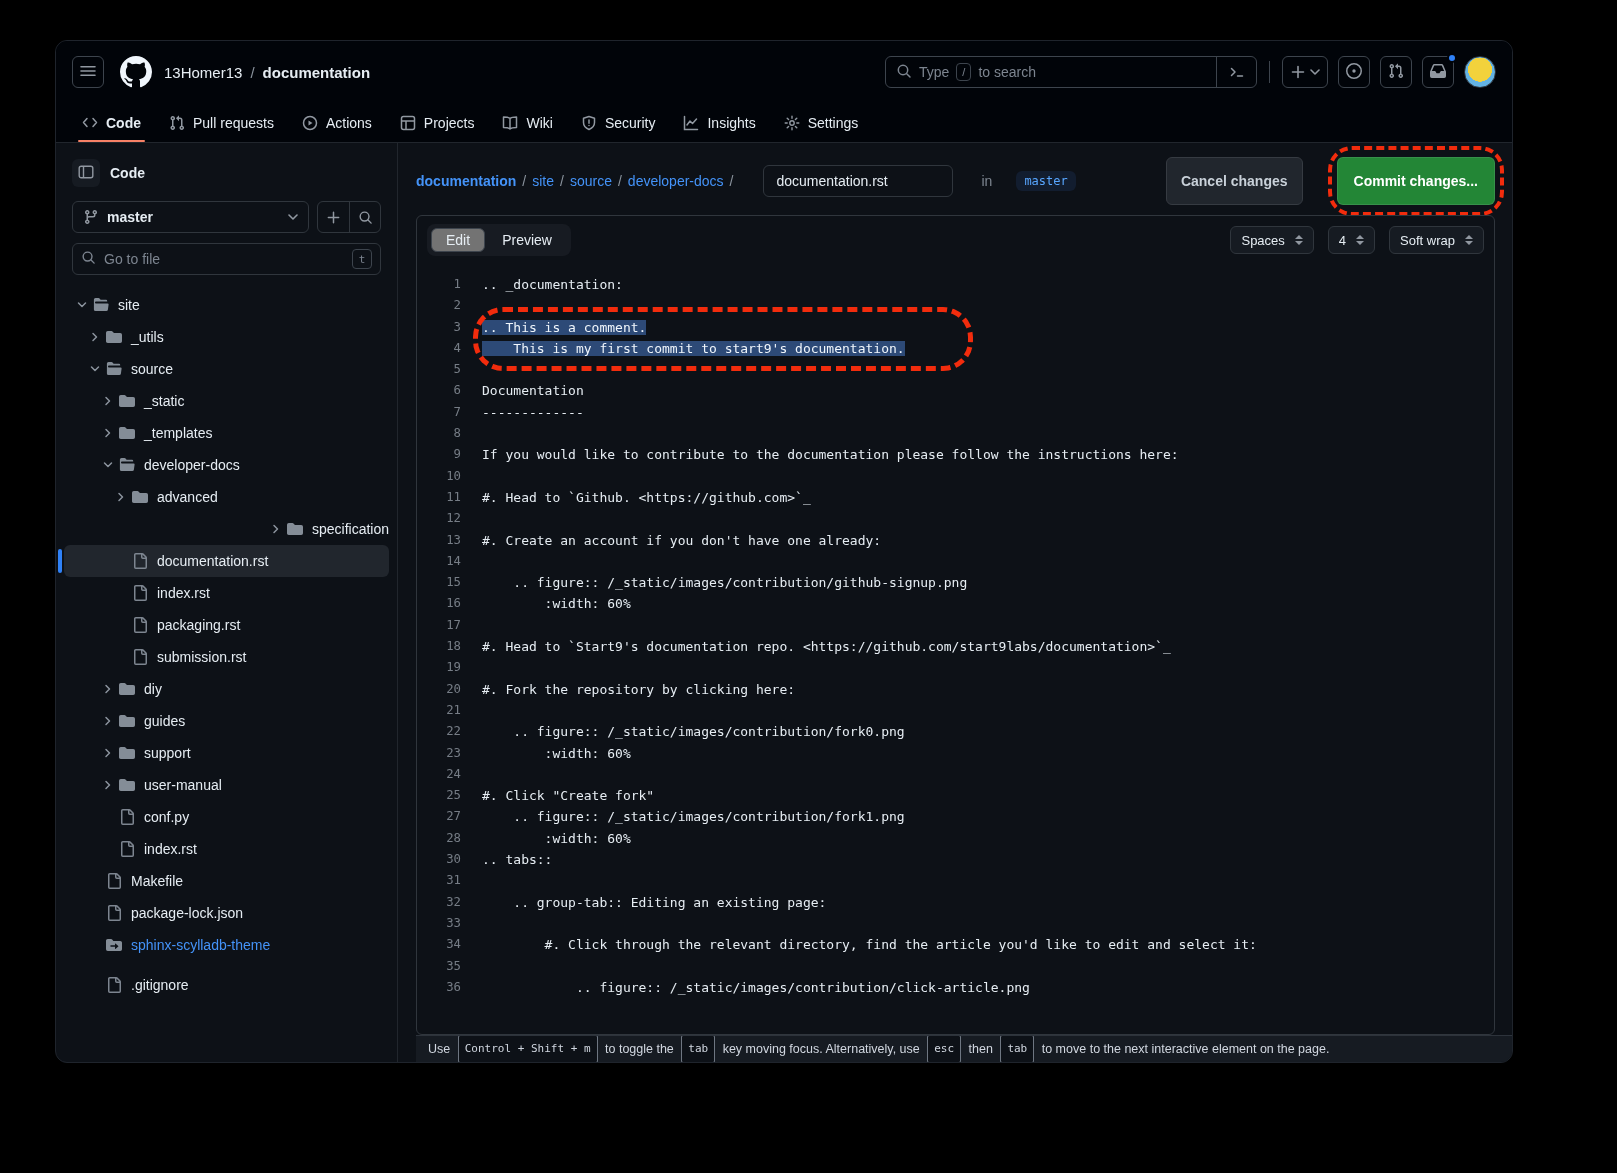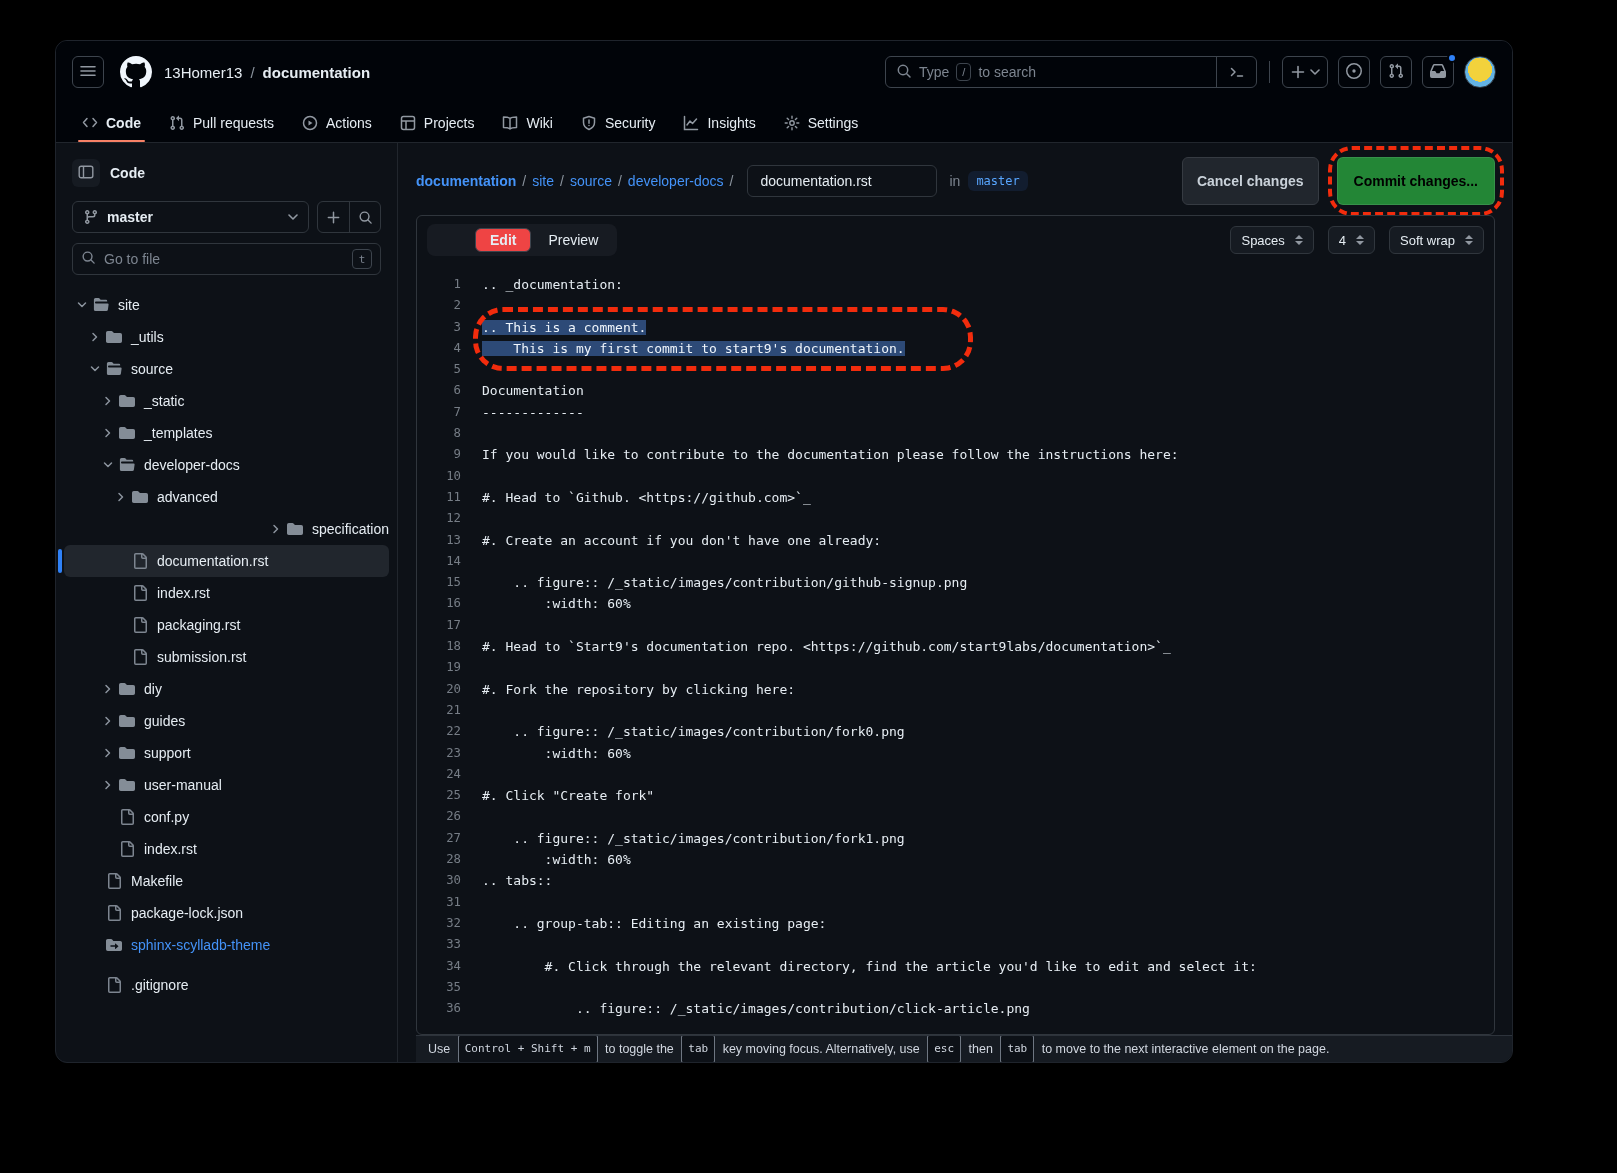--- a/index.html
+++ b/index.html
@@ -51,40 +51,40 @@
   .tree-row { display:flex; align-items:center; height:32px; border-radius:6px; color:#e6edf3; font-size:14px; cursor:pointer; position:relative; }
   .tree-row .chev { width:12px; margin-right:5px; color:#8b949e; display:flex; flex:none; }
   .tree-row .chev.empty { visibility:hidden; }
   .tree-row .ticon { width:16px; height:16px; margin-right:9px; color:#848d97; display:flex; flex:none; }
   .tree-row.selected { background:#21262d; }
   .tree-row.selected .accent { position:absolute; left:-6px; top:4px; bottom:4px; width:4px; border-radius:3px; background:#2f81f7; }
   .tree-row.submodule .tlabel { color:#4493f8; }
 
   
   .main { flex:1; display:flex; flex-direction:column; min-width:0; padding:18px 17px 0 18px; position:relative; }
-  .crumb-row { display:flex; align-items:center; gap:8px; flex:none; height:40px; }
+  .crumb-row { display:flex; align-items:center; gap:24px; flex:none; height:40px; }
   .crumbs { font-size:14px; white-space:nowrap; }
   .crumbs a { color:#4493f8; text-decoration:none; }
   .crumbs a.first { font-weight:700; }
   .crumbs .csep { color:#8b949e; margin:0 6px; }
   .fname-input { width:190px; height:32px; background:#0d1117; border:1px solid #30363d; border-radius:6px; color:#e6edf3; font-size:14px; padding:0 12px; }
   .in-label { color:#7d8590; font-size:14px; margin-left:4px; }
   .branch-badge { background:#121d2f; color:#58a6ff; font-family:"DejaVu Sans Mono", monospace; font-size:12px; padding:3px 8px; border-radius:6px; }
   .crumb-spacer { flex:1; }
   .btn { height:48px; border-radius:6px; font-size:14px; font-weight:600; padding:0 14px; cursor:pointer; border:1px solid transparent; }
   .btn-secondary { background:#21262d; border-color:#363b42; color:#c9d1d9; }
   .commit-wrap { position:relative; margin-left:10px; }
-  .btn-primary { background:#238636; color:#000000; border-color:rgba(240,246,252,0.1); padding:0 16px; }
+  .btn-primary { background:#238636; color:#ffffff; border-color:rgba(240,246,252,0.1); padding:0 16px; }
   .commit-annotation { position:absolute; inset:-11px -9px; border:4px dashed #f22c0d; border-radius:24px; pointer-events:none; }
 
   .editor { margin-top:14px; flex:1; border:1px solid #30363d; border-radius:6px; display:flex; flex-direction:column; min-height:0; position:relative; overflow:hidden; }
   .ed-head { height:48px; flex:none; display:flex; align-items:center; padding:0 10px; }
   .seg { display:flex; background:#171b22; border-radius:8px; padding:4px; gap:2px; }
   .seg .seg-btn { font-size:14px; color:#e6edf3; padding:3px 14px; border-radius:6px; background:transparent; border:1px solid transparent; cursor:pointer; }
-  .seg .seg-btn.active { background:#ef4444; border-color:#3d444d; font-weight:700;margin-left:44px; }
+  .seg .seg-btn.active { background:#737373; border-color:#3d444d; font-weight:400; }
   .ed-controls { margin-left:auto; display:flex; gap:14px; }
   .select { height:28px; background:#161b22; border:1px solid #30363d; border-radius:6px; color:#e6edf3; font-size:13px; display:flex; align-items:center; padding:0 10px; gap:10px; cursor:pointer; }
   .updown { display:flex; flex-direction:column; gap:2px; }
   .updown i { width:0; height:0; border-left:4px solid transparent; border-right:4px solid transparent; }
   .updown .up { border-bottom:4px solid #9198a1; }
   .updown .dn { border-top:4px solid #9198a1; }
 
   .code-area { flex:1; overflow:hidden; padding-top:10px; font-family:"DejaVu Sans Mono", monospace; font-size:13px; line-height:21.3px; }
   .code-line { display:flex; height:21.3px; white-space:pre; }
   .code-line .ln { flex:none; width:44px; text-align:right; color:#767d86; font-size:12.3px; user-select:none; }
@@ -652,21 +652,20 @@
             <div class="code-line"><span class="ln">16</span><span class="ct">        :width: 60%</span></div>
             <div class="code-line"><span class="ln">17</span><span class="ct"></span></div>
             <div class="code-line"><span class="ln">18</span><span class="ct">#. Head to `Start9's documentation repo. &lt;https://github.com/start9labs/documentation&gt;`_</span></div>
             <div class="code-line"><span class="ln">19</span><span class="ct"></span></div>
             <div class="code-line"><span class="ln">20</span><span class="ct">#. Fork the repository by clicking here:</span></div>
             <div class="code-line"><span class="ln">21</span><span class="ct"></span></div>
             <div class="code-line"><span class="ln">22</span><span class="ct">    .. figure:: /_static/images/contribution/fork0.png</span></div>
             <div class="code-line"><span class="ln">23</span><span class="ct">        :width: 60%</span></div>
             <div class="code-line"><span class="ln">24</span><span class="ct"></span></div>
             <div class="code-line"><span class="ln">25</span><span class="ct">#. Click "Create fork"</span></div>
-            <div class="code-line"><span class="ln">26</span><span class="ct"></span></div>
             <div class="code-line"><span class="ln">27</span><span class="ct">    .. figure:: /_static/images/contribution/fork1.png</span></div>
             <div class="code-line"><span class="ln">28</span><span class="ct">        :width: 60%</span></div>
             <div class="code-line"><span class="ln">30</span><span class="ct">.. tabs::</span></div>
             <div class="code-line"><span class="ln">31</span><span class="ct"></span></div>
             <div class="code-line"><span class="ln">32</span><span class="ct">    .. group-tab:: Editing an existing page:</span></div>
             <div class="code-line"><span class="ln">33</span><span class="ct"></span></div>
             <div class="code-line"><span class="ln">34</span><span class="ct">        #. Click through the relevant directory, find the article you'd like to edit and select it:</span></div>
             <div class="code-line"><span class="ln">35</span><span class="ct"></span></div>
             <div class="code-line"><span class="ln">36</span><span class="ct">            .. figure:: /_static/images/contribution/click-article.png</span></div>
           </div>

